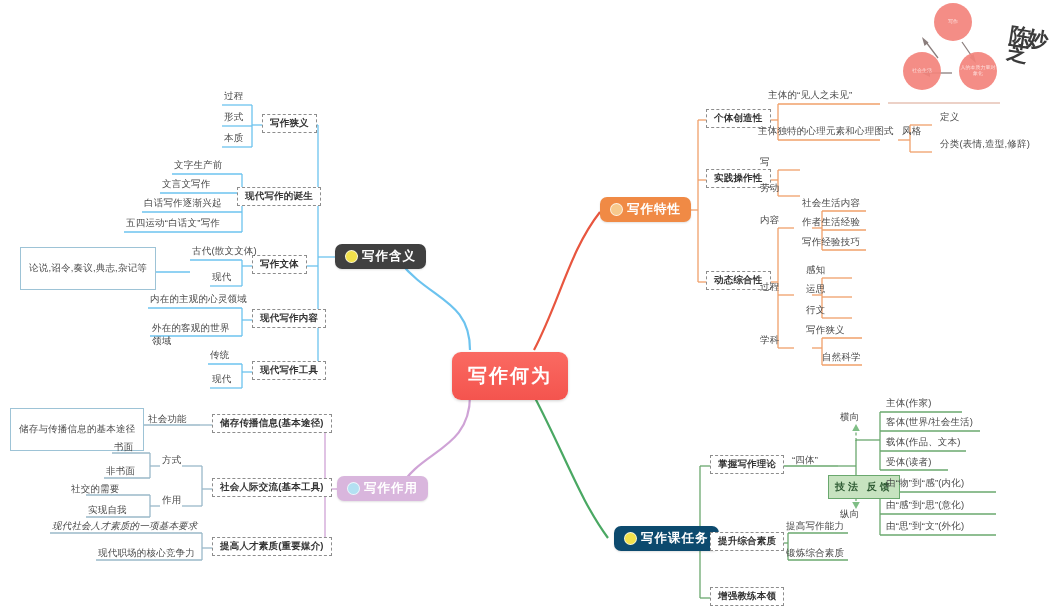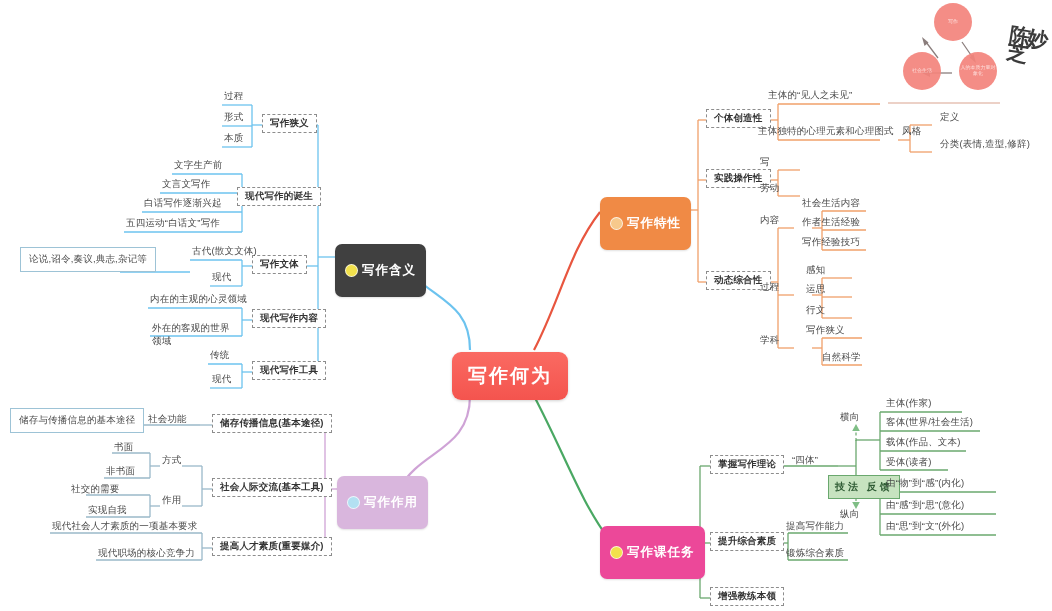--- a/index.html
+++ b/index.html
@@ -38,21 +38,21 @@
     font-weight:bold;
     font-size:9.5px;
     padding:3px 7px;
     border:1px dashed #8d8d8d;
     background:#ffffff;
     color:#333;
   }
   
   .boxed{
     font-size:9.5px;
-    padding:6px 8px;
+    padding:15px 8px;
     border:1px solid #9dc3d6;
     background:#fff;
     color:#4a4a4a;
   }
 
   
   .central{
     position:absolute;
     background:#f8605a;
     background:linear-gradient(180deg,#fa6a62 0%,#f4544e 100%);
@@ -67,37 +67,37 @@
 
   
   .branch{
     position:absolute;
     display:flex;
     align-items:center;
     gap:4px;
     font-size:12.5px;
     font-weight:bold;
     color:#fff;
-    padding:18px 10px;
+    padding:4px 10px;
     border-radius:7px;
     letter-spacing:1px;
     box-shadow:0 1px 2px rgba(0,0,0,.12);
   }
   .branch .bico{
     width:11px;height:11px;border-radius:50%;
     display:inline-block;flex:0 0 auto;
     border:1px solid rgba(255,255,255,.75);
   }
   .b-blue  {background:#404040;}
   .b-blue .bico{background:#f2e14c;}
   .b-orange{background:#f08a45;}
   .b-orange .bico{background:#f7c98c;}
   .b-purple{background:#d9b6dd;color:#fff;}
   .b-purple .bico{background:#b3e0f2;}
-  .b-green {background:#ec4899;}
+  .b-green {background:#0c4a6e;margin-left:14px;}
   .b-green .bico{background:#f2e14c;}
 
   
   .greenfill{
     position:absolute;
     background:#c7e3c0;
     border:1px solid #6aa86e;
     font-size:10px;
     font-weight:bold;
     color:#2f5c34;
@@ -390,21 +390,21 @@
 
   <div class="nd chip" style="left:212px;top:478px;">社会人际交流(基本工具)</div>
   <div class="nd leaf" style="left:160px;top:455px;">方式</div>
   <div class="nd leaf" style="left:112px;top:442px;">书面</div>
   <div class="nd leaf" style="left:104px;top:466px;">非书面</div>
   <div class="nd leaf" style="left:160px;top:495px;">作用</div>
   <div class="nd leaf" style="left:69px;top:484px;">社交的需要</div>
   <div class="nd leaf" style="left:86px;top:505px;">实现自我</div>
 
   <div class="nd chip" style="left:212px;top:537px;">提高人才素质(重要媒介)</div>
-  <div class="nd leaf" style="left:50px;top:521px;">现代社会人才素质的一项基本要求</div>
+  <div class="nd leaf" style="left:50px;top:521px;font-style:italic;">现代社会人才素质的一项基本要求</div>
   <div class="nd leaf" style="left:96px;top:548px;">现代职场的核心竞争力</div>
 
   <div class="nd chip" style="left:710px;top:455px;">掌握写作理论</div>
   <div class="nd leaf" style="left:790px;top:455px;">“四体”</div>
 
   <div class="greenfill" style="left:828px;top:455px;">技法 反馈</div>
   <div class="nd leaf" style="left:838px;top:412px;">横向</div>
   <div class="nd leaf" style="left:838px;top:509px;">纵向</div>
 
   <div class="nd leaf" style="left:884px;top:398px;">主体(作家)</div>

